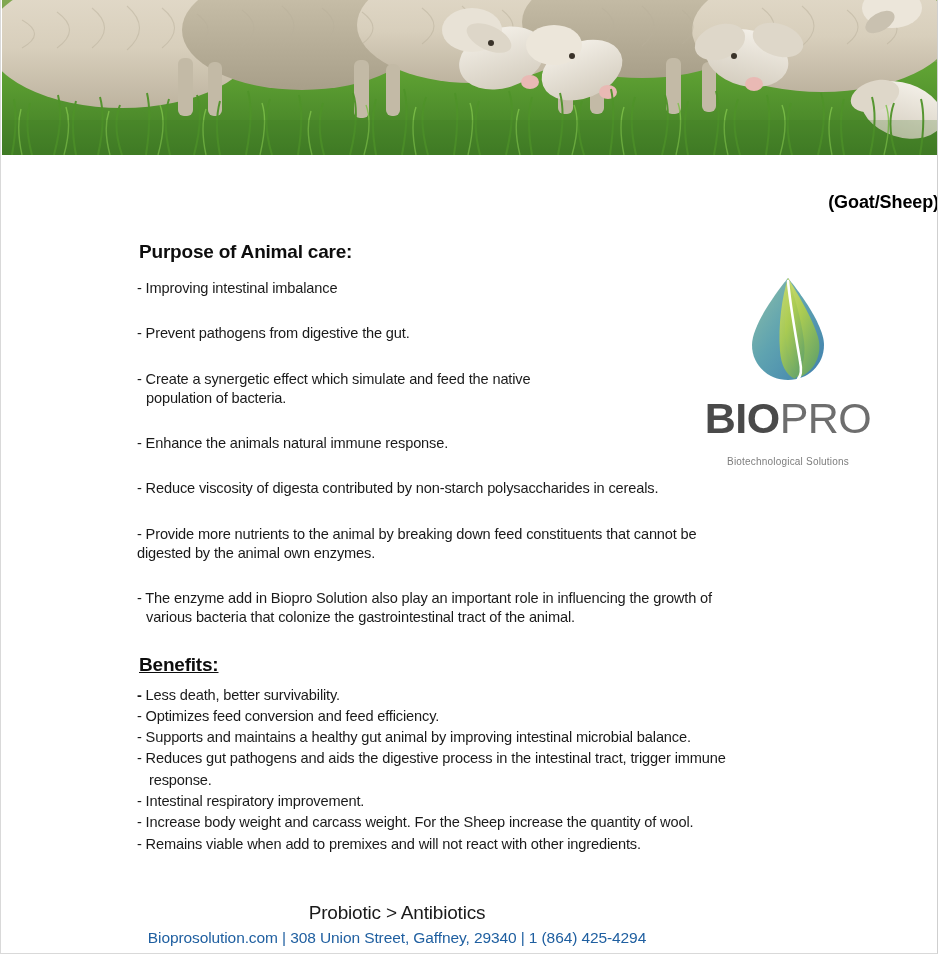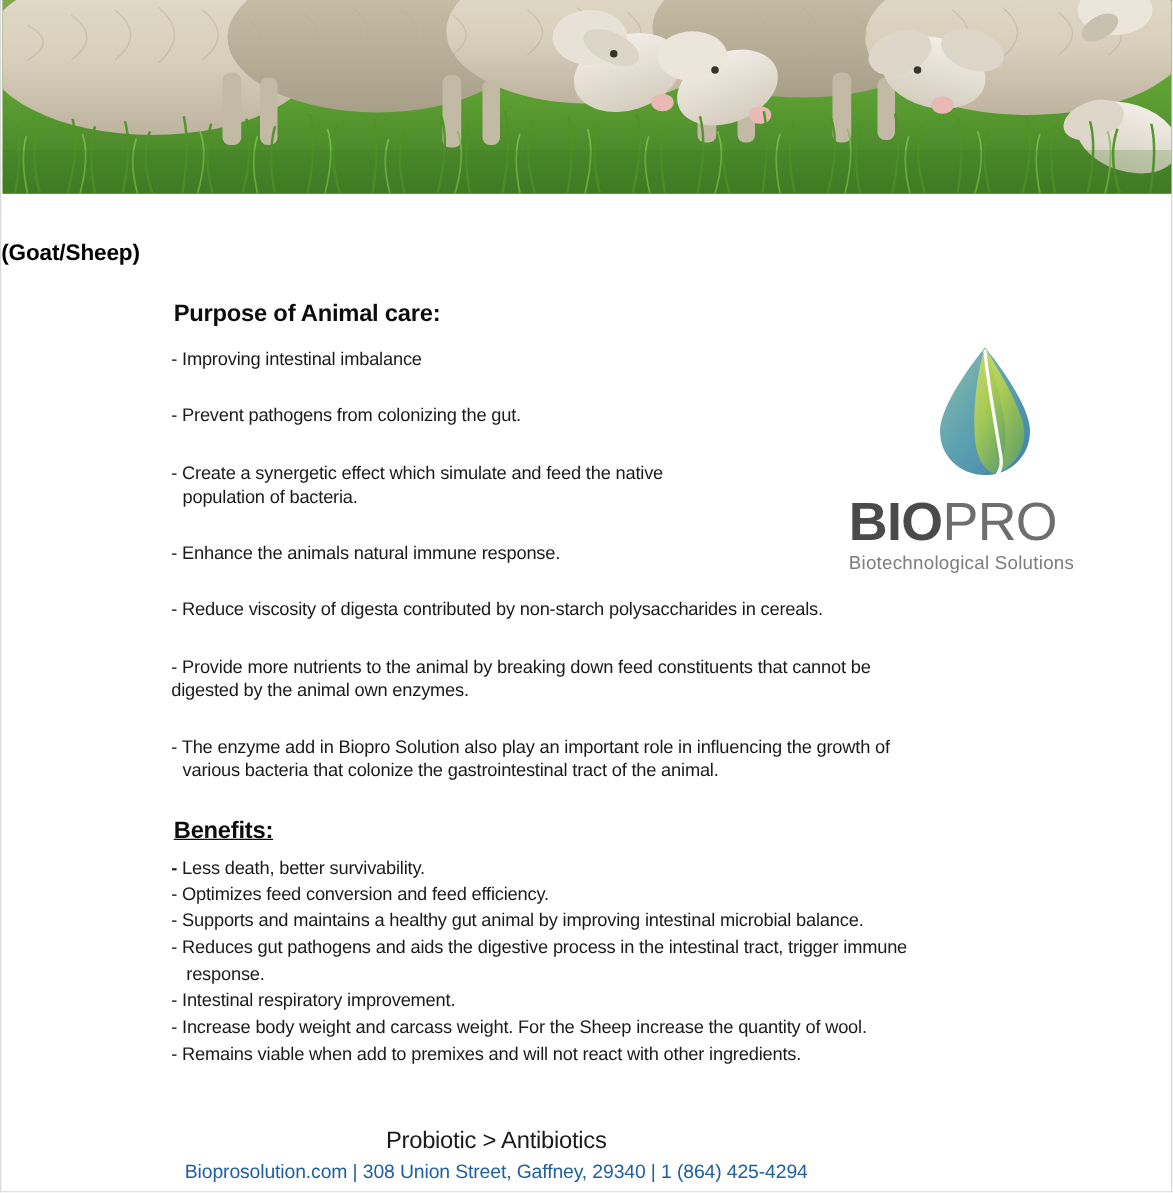--- a/index.html
+++ b/index.html
@@ -35,21 +35,21 @@
   .header-photo svg { display: block; width: 100%; height: 100%; }
 
   
   .content {
     position: absolute;
     left: 0; top: 155px;
     width: 938px;
   }
 
   .doc-title {
-    text-align: left;
+    text-align: right;
     font-size: 18px;
     font-weight: bold;
     color: #000000;
     margin-top: 37px;
     letter-spacing: -0.1px;
   }
 
   .section-heading {
     font-size: 19px;
     font-weight: bold;
@@ -94,40 +94,40 @@
     padding-left: 12px;
   }
   .dash-bold { font-weight: bold; }
 
   
   .logo {
     position: absolute;
     left: 678px;
     top: 275px;
     width: 218px;
-    text-align: left;
+    text-align: center;
   }
   .logo-mark {
     width: 100px;
     height: 110px;
     margin: 0 auto;
     display: block;
   }
   .logo-wordmark {
     margin-top: 12px;
     font-size: 43px;
     line-height: 1;
     letter-spacing: -0.5px;
     white-space: nowrap;
   }
   .wm-bio { font-weight: bold; color: #4a4a4a; }
   .wm-pro { font-weight: normal; color: #6e6e6e; }
   .logo-tagline {
-    margin-top: 2px;
-    font-size: 15px;
+    margin-top: 16px;
+    font-size: 10px;
     color: #7d7d7d;
     letter-spacing: 0.2px;
   }
 
   
   .footer {
     position: absolute;
     left: 0;
     bottom: 6px;
     width: 792px;
@@ -314,21 +314,21 @@
 
     <div class="doc-title">(Goat/Sheep)</div>
 
     <div class="section-heading heading-purpose">Purpose of Animal care:</div>
 
     <div class="purpose-list">
       <div class="purpose-item">
         <span>- Improving intestinal imbalance</span>
       </div>
       <div class="purpose-item">
-        <span>- Prevent pathogens from colonizing the gut.</span>
+        <span>- Prevent pathogens from digestive the gut.</span>
       </div>
       <div class="purpose-item">
         <span>- Create a synergetic effect which simulate and feed the native</span>
         <span class="cont">population of bacteria.</span>
       </div>
       <div class="purpose-item">
         <span>- Enhance the animals natural immune response.</span>
       </div>
       <div class="purpose-item">
         <span>- Reduce viscosity of digesta contributed by non-starch polysaccharides in cereals.</span>

